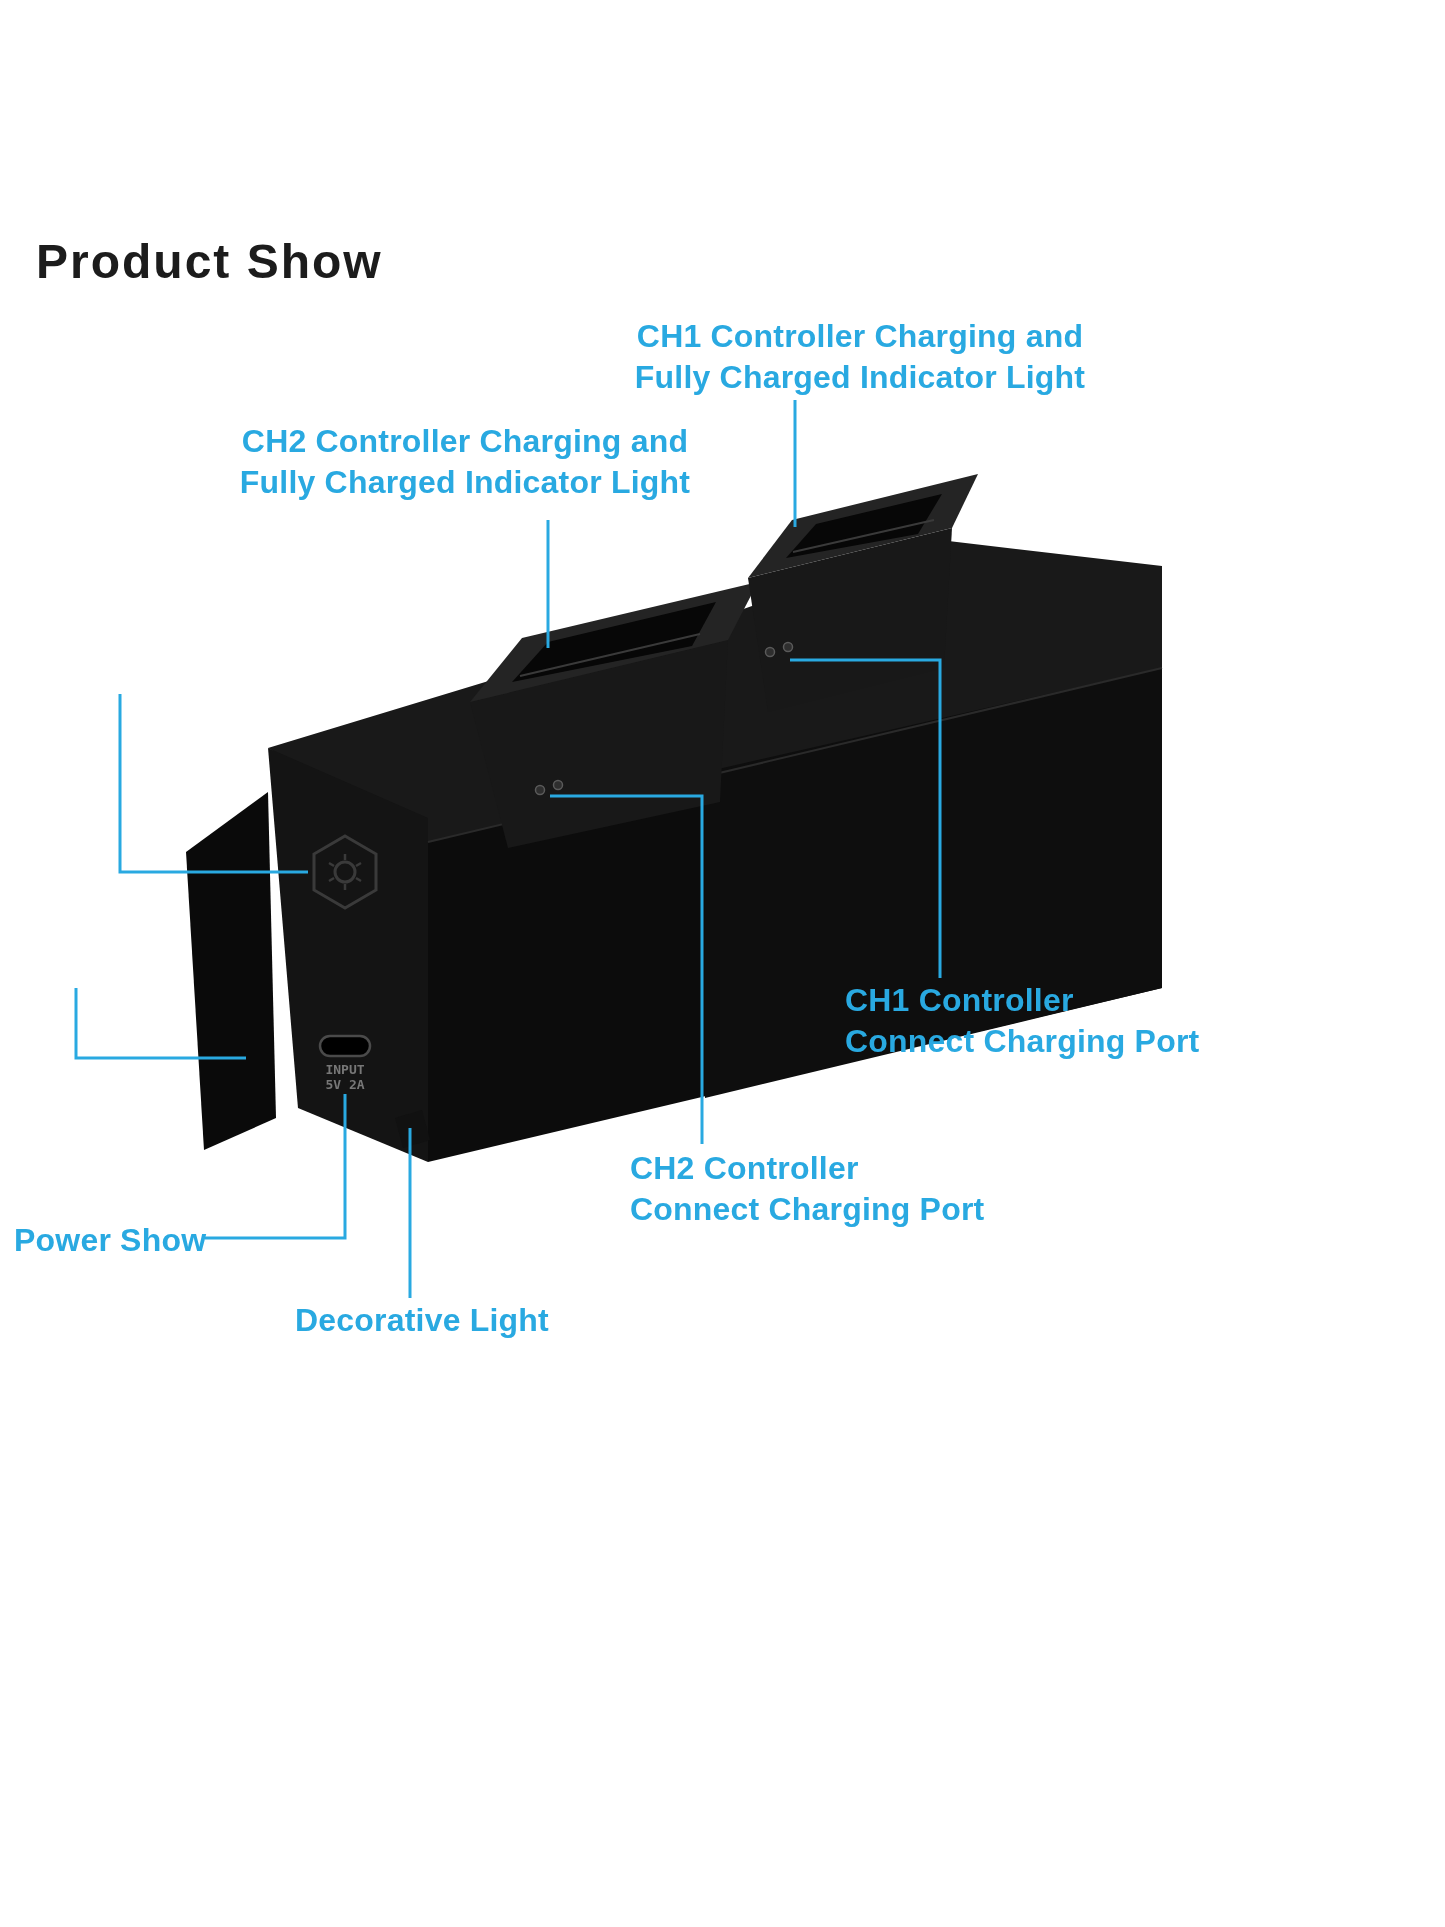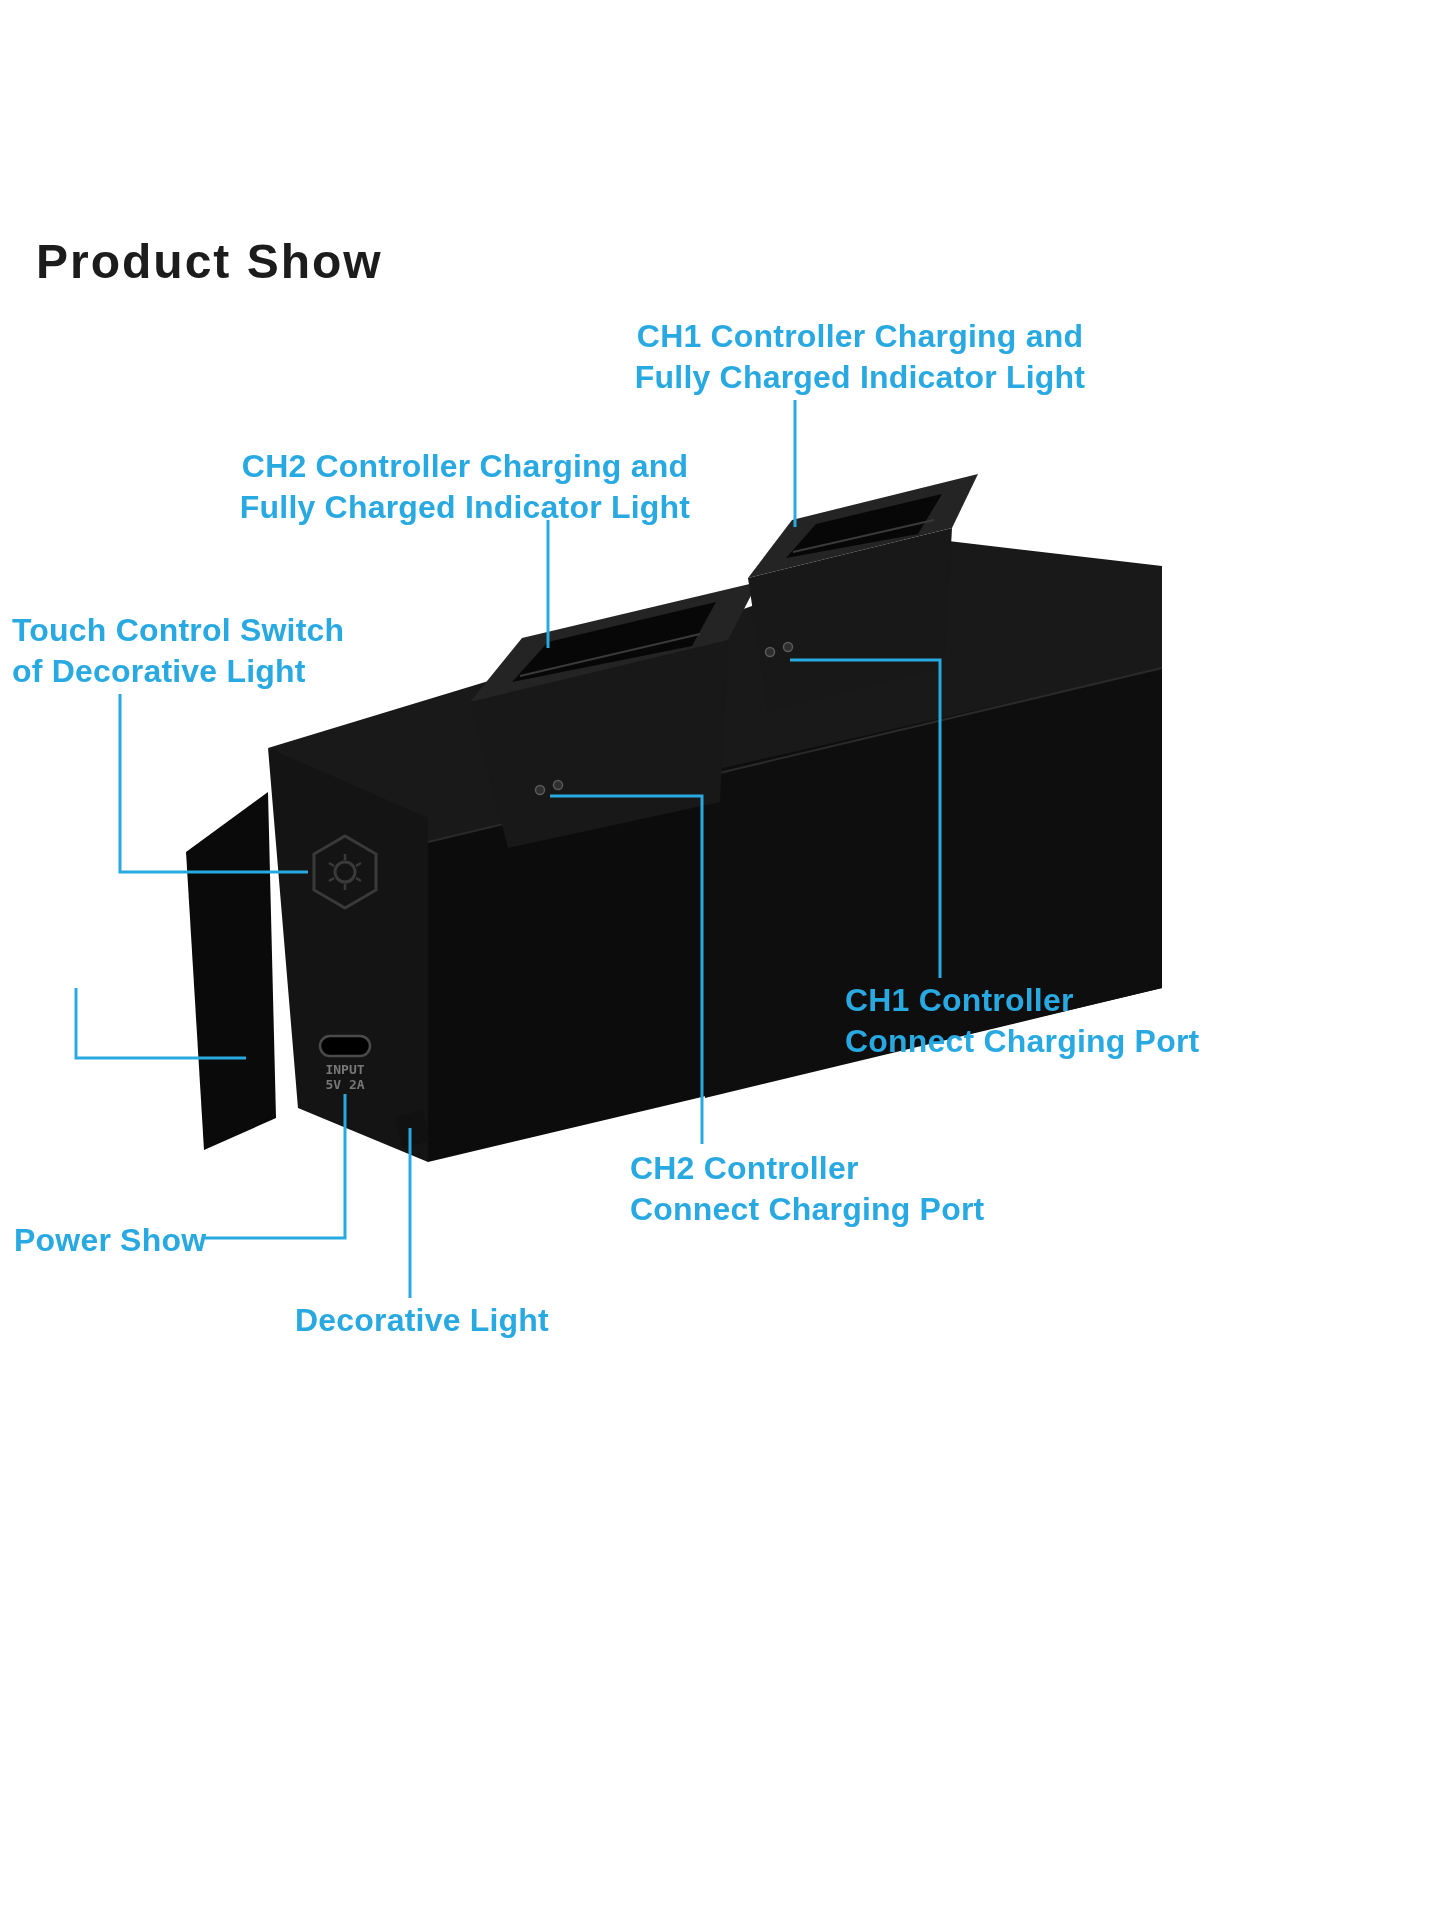--- a/index.html
+++ b/index.html
@@ -90,25 +90,23 @@
       <polyline class="leader" points="205,1238 345,1238 345,1094"></polyline>
       <polyline class="leader" points="410,1128 410,1298"></polyline>
     </g>
   </svg>
 
   <div class="page-title">Product Show</div>
 
   <div class="callout center" style="left:610px;top:316px;width:500px;">CH1 Controller Charging and
 Fully Charged Indicator Light</div>
 
-  <div class="callout center" style="left:215px;top:446px;width:500px;">CH2 Controller Charging and
+  <div class="callout center" style="left:215px;top:421px;width:500px;">CH2 Controller Charging and
 Fully Charged Indicator Light</div>
 
-  <div class="callout" style="left:12px;top:610px;width:420px;">Touch Control Switch
-of Decorative Light</div>
 
 
   <div class="callout" style="left:845px;top:980px;width:360px;">CH1 Controller
 Connect Charging Port</div>
 
   <div class="callout" style="left:630px;top:1148px;width:360px;">CH2 Controller
 Connect Charging Port</div>
 
   <div class="callout" style="left:14px;top:1220px;width:280px;">Power Show</div>
 

